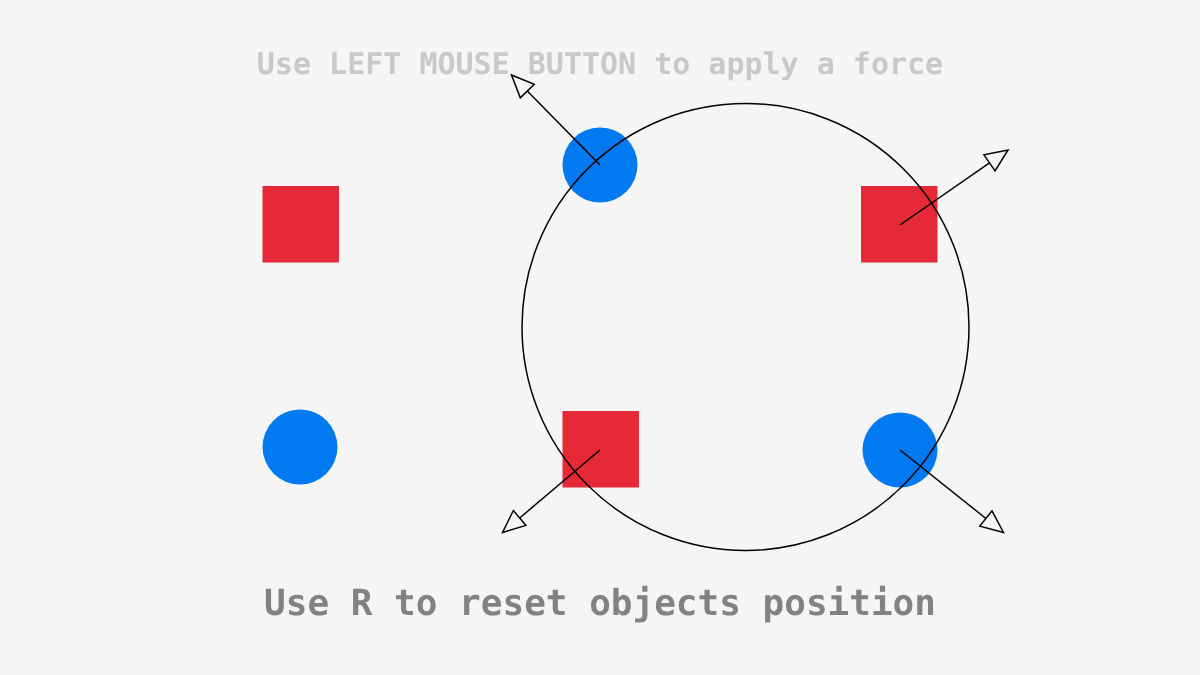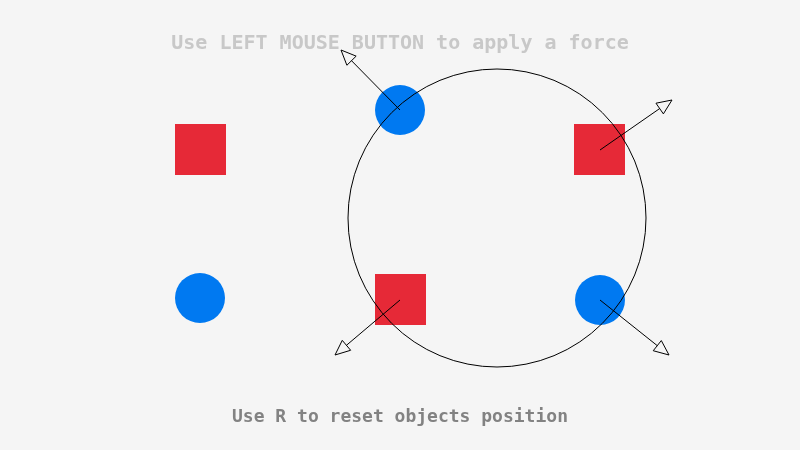--- a/index.html
+++ b/index.html
@@ -14,21 +14,21 @@
   .instruction {
     position: absolute;
     left: 50%;
     transform: translateX(-50%);
     white-space: nowrap;
     font-weight: bold;
     line-height: 22px;
     user-select: none;
   }
   #instruction-top  { top: 31px;  font-size: 20px; color: #c8c8c8; }
-  #instruction-bottom { top: 405px; font-size: 18px; color: #828282; text-align: right; }
+  #instruction-bottom { top: 391px; font-size: 24px; color: #828282; text-align: right; }
   #scene {
     position: absolute;
     left: 0; top: 0;
     width: 800px;
     height: 450px;
   }
 </style>
 </head>
 <body>
 

